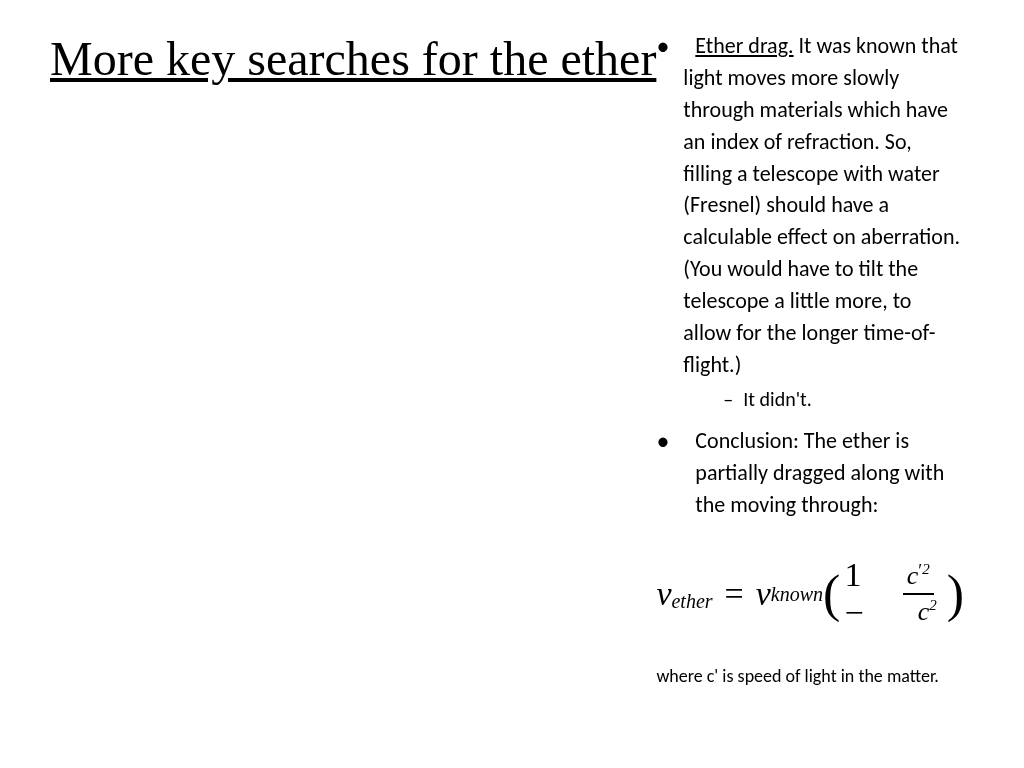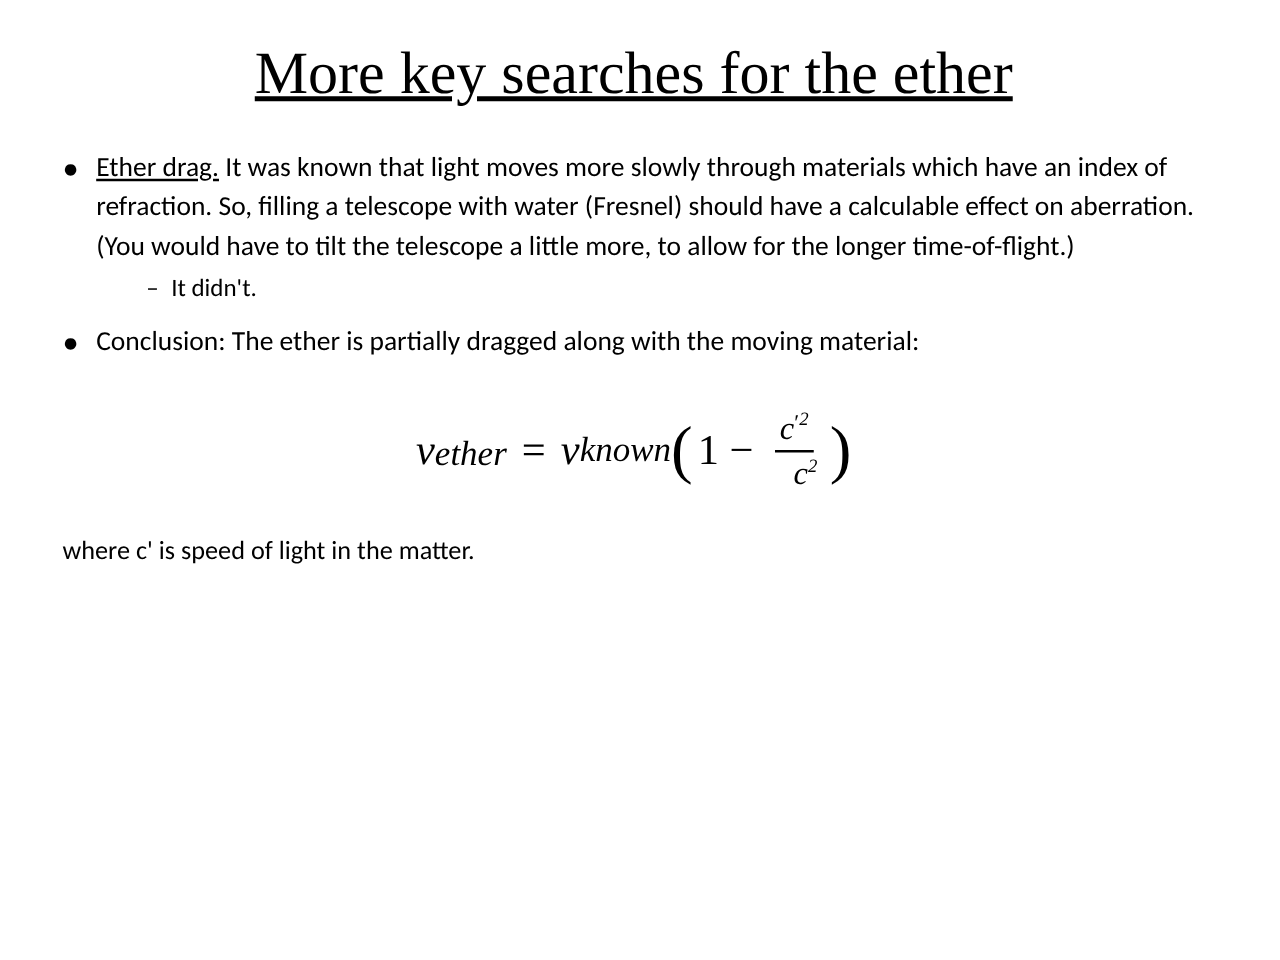--- a/index.html
+++ b/index.html
@@ -16,21 +16,21 @@
       font-size: 22px;
       color: #000000;
       overflow: hidden;
     }
 
     .slide {
       width: 1024px;
       height: 768px;
       padding: 30px 60px 30px 50px;
       display: flex;
-      flex-direction: column;
+      flex-direction: row;
     }
 
     .title {
       font-family: 'Palatino Linotype', 'Book Antiqua', Palatino, Georgia, serif;
       font-size: 48px;
       font-weight: normal;
       text-decoration: underline;
       text-align: center;
       margin-bottom: 30px;
       line-height: 1.2;
@@ -60,20 +60,21 @@
       margin-right: 14px;
       margin-top: -2px;
       flex-shrink: 0;
       line-height: 1.4;
     }
 
     .bullet-text {
       font-size: 22px;
       line-height: 1.45;
       font-family: 'Calibri', 'Segoe UI', Arial, sans-serif;
+      margin-left: 12px;
     }
 
     .ether-drag-label {
       text-decoration: underline;
       font-weight: normal;
     }
 
     .sub-bullet {
       margin-left: 40px;
       margin-top: 4px;
@@ -110,21 +111,21 @@
       align-items: flex-end;
       font-size: 32px;
     }
 
     .v-main {
       font-size: 34px;
       font-style: italic;
     }
 
     .subscript {
-      font-size: 28px;
+      font-size: 20px;
       vertical-align: sub;
       font-style: italic;
     }
 
     .equals {
       font-size: 34px;
       font-style: normal;
       margin: 0 8px;
     }
 
@@ -165,21 +166,21 @@
     }
 
     .fraction-denom {
       font-size: 26px;
       font-style: italic;
       padding: 2px 4px 0 4px;
       margin-left: 18px;
     }
 
     .where-text {
-      font-size: 21px;
+      font-size: 18px;
       margin-top: 12px;
       font-family: 'Calibri', 'Segoe UI', Arial, sans-serif;
       line-height: 1.4;
     }
   </style>
 </head>
 <body>
 
 <div class="slide">
 
@@ -196,21 +197,21 @@
           </span>
           <div class="sub-bullet">
             <span class="sub-dash">–</span>
             <span>It didn't.</span>
           </div>
         </div>
       </li>
 
       <li class="bullet-item">
         <span class="bullet-dot">•</span>
-        <span class="bullet-text">Conclusion:  The ether is partially dragged along with the moving material:</span>
+        <span class="bullet-text">Conclusion:  The ether is partially dragged along with the moving through:</span>
       </li>
 
     </ul>
 
     <div class="formula-container">
       <div class="formula">
 
         <span class="formula-lhs">
           <span class="v-main"><i>v</i></span>
             <span class="subscript"><i>ether</i></span>

